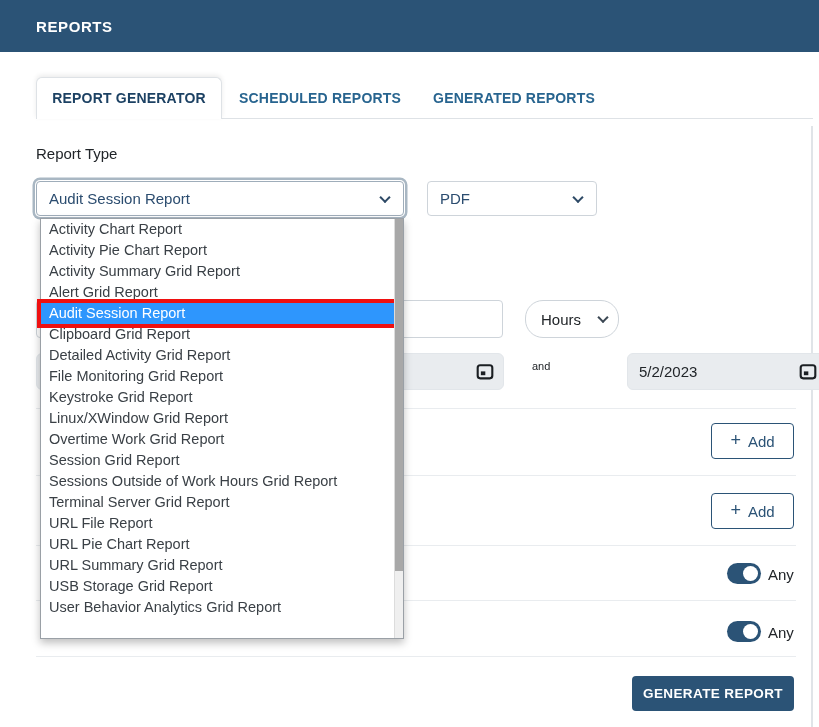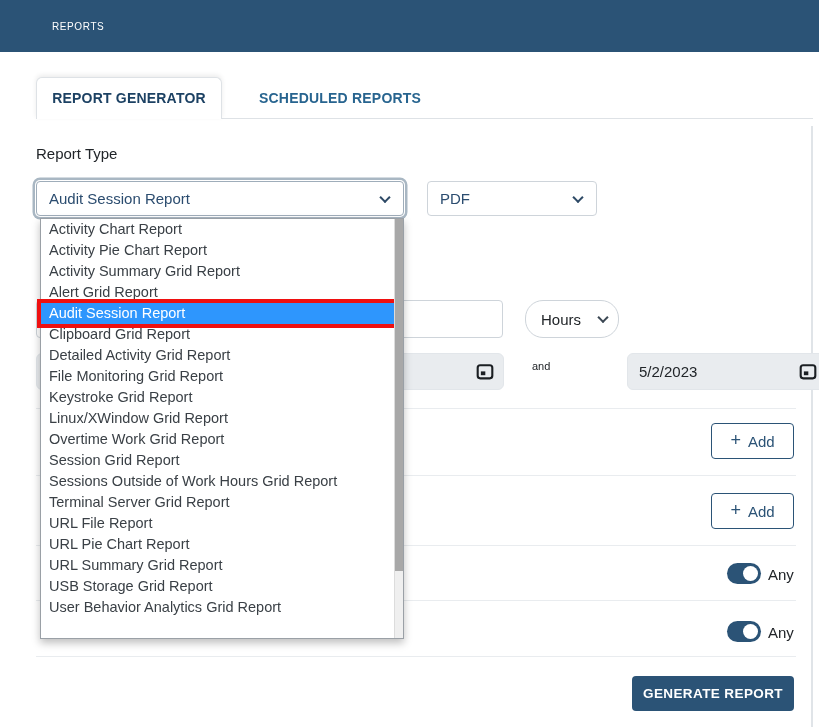--- a/index.html
+++ b/index.html
@@ -10,25 +10,25 @@
     --input-border:#ced4da;
     --text-dark:#212529;
   }
   *{box-sizing:border-box;margin:0;padding:0;}
   html,body{background:#fff;}
   body{font-family:"Liberation Sans",sans-serif;}
   .screen{position:relative;width:819px;height:727px;background:#fff;overflow:hidden;}
 
   
   .app-header{position:absolute;left:0;top:0;width:819px;height:52px;background:var(--brand);display:flex;align-items:center;}
-  .app-header .title{color:#fff;font-size:10px;letter-spacing:.6px;margin-left:52px;font-weight:400;}
+  .app-header .title{color:#fff;font-size:15px;letter-spacing:.6px;margin-left:36px;font-weight:700;}
 
   
   .tab-underline{position:absolute;left:36px;top:118px;width:777px;height:1px;background:var(--border-gray);z-index:1;}
-  .tab-bar{position:absolute;left:36px;top:77px;display:flex;align-items:flex-end;z-index:2;gap:20px;}
+  .tab-bar{position:absolute;left:36px;top:77px;display:flex;align-items:flex-end;z-index:2;}
   .tab{font-size:14px;font-weight:700;letter-spacing:.2px;color:#27648f;line-height:41px;padding:0 15px;height:41px;cursor:pointer;white-space:nowrap;}
   .tab.active{width:186px;text-align:center;padding:0;background:#fff;border:1px solid var(--border-gray);border-bottom:none;border-radius:6px 6px 0 0;color:#1c4163;height:42px;box-shadow:0 -2px 5px rgba(0,0,0,.08);}
   .tab+.tab{margin-left:2px;}
 
   
   .report-type-label{position:absolute;left:36px;top:145px;font-size:15px;font-weight:400;color:var(--text-dark);}
   .select{position:absolute;background:#fff;border:1px solid var(--input-border);border-radius:4px;display:flex;align-items:center;font-size:15px;color:#2b4c6f;}
   .select .val{padding-left:12px;white-space:nowrap;overflow:hidden;}
   .chev{position:absolute;right:14px;top:50%;width:8px;height:8px;border-right:2px solid #2e4a66;border-bottom:2px solid #2e4a66;transform:translateY(-70%) rotate(45deg);}
   .main-select{left:36px;top:181px;width:368px;height:35px;border-color:#9fadba;box-shadow:0 0 0 1px #fff,0 0 0 3.5px #a9b7c3;}
@@ -76,20 +76,21 @@
 <div class="screen">
 
   <header class="app-header">
     <span class="title">REPORTS</span>
   </header>
 
   <div class="tab-underline"></div>
   <nav class="tab-bar">
       <div class="tab active">REPORT GENERATOR</div>
       <div class="tab">SCHEDULED REPORTS</div>
+      <div class="tab">GENERATED REPORTS</div>
     </nav>
 
   <div class="report-type-label">Report Type</div>
 
   <div class="select main-select">
     <span class="val">Audit Session Report</span>
     <span class="chev"></span>
   </div>
 
   <div class="select format-select">

